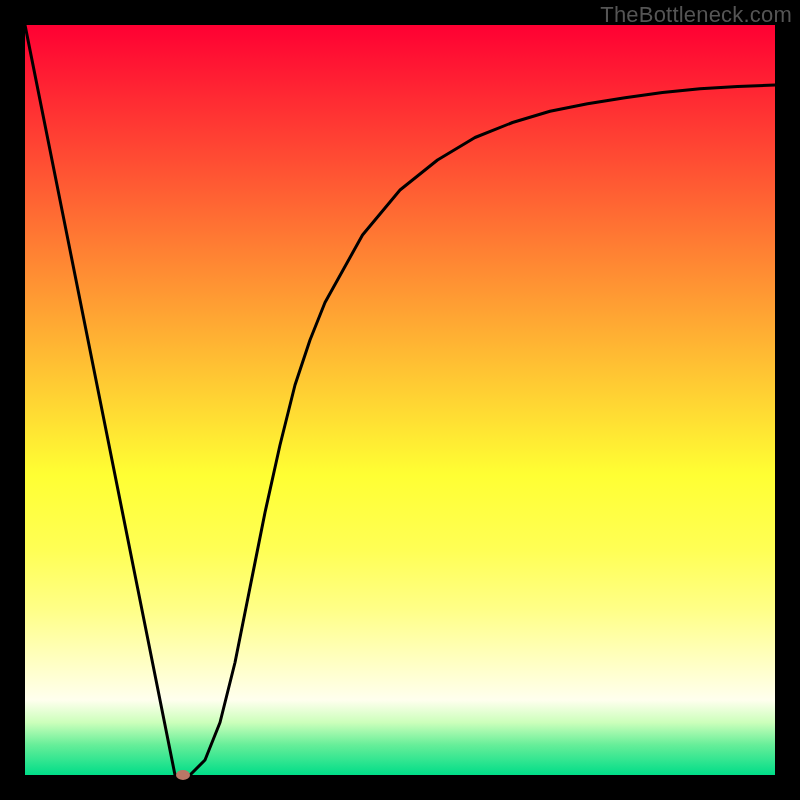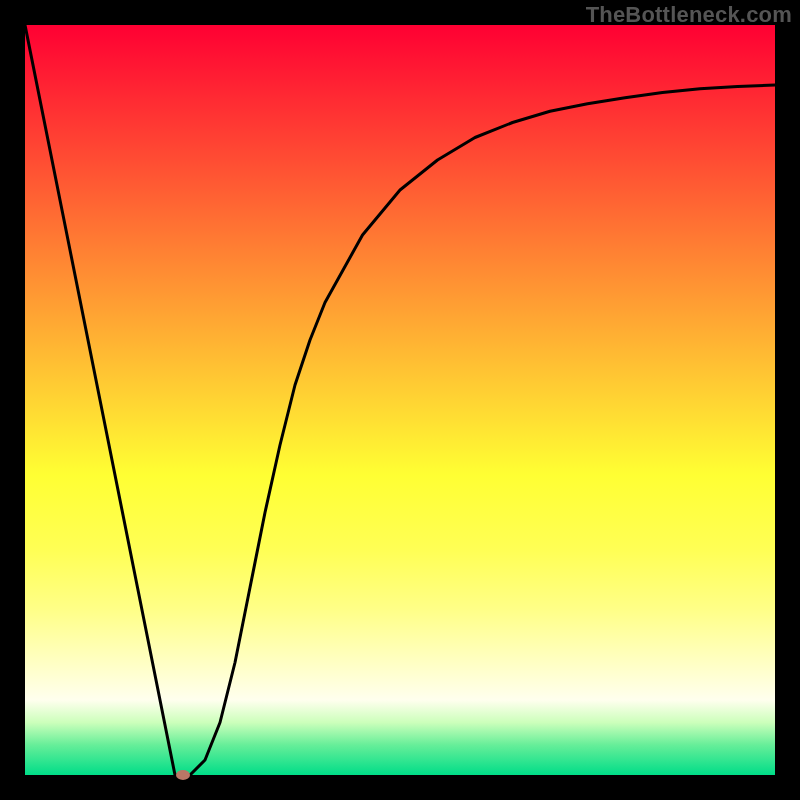--- a/index.html
+++ b/index.html
@@ -33,21 +33,21 @@
       #66ee99 96%,
       #00dd88 100%
     );
   }
   .watermark {
     position: absolute;
     top: 2px;
     right: 8px;
     font-size: 22px;
     color: #555;
-    font-weight: bold;
+    font-weight: normal;
     letter-spacing: 0.2px;
   }
   svg.curve {
     position: absolute;
     left: 25px;
     top: 25px;
     width: 750px;
     height: 750px;
     pointer-events: none;
   }

